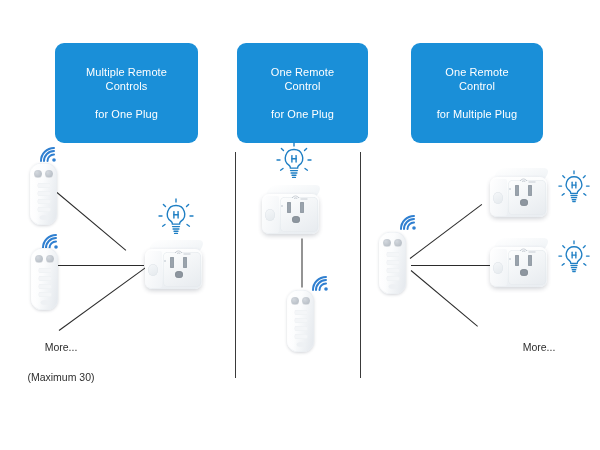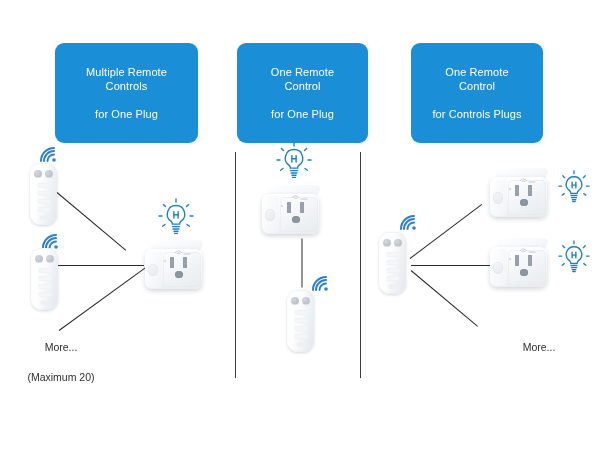--- a/index.html
+++ b/index.html
@@ -148,21 +148,21 @@
     <div class="badge-line">for One Plug</div>
   </div>
 
   <div class="badge" style="left: 237px; top: 43px; width: 131px; background: rgb(26, 143, 216); color: rgb(255, 255, 255);">
     <div class="badge-line">One Remote Control</div>
     <div class="badge-line">for One Plug</div>
   </div>
 
   <div class="badge" style="left: 411px; top: 43px; width: 132px; background: rgb(26, 143, 216); color: rgb(255, 255, 255);">
     <div class="badge-line">One Remote Control</div>
-    <div class="badge-line">for Controls Plugs</div>
+    <div class="badge-line">for Multiple Plug</div>
   </div>
 
   <div class="divider" style="left: 235px; top: 152px; height: 226px; background: rgb(58, 58, 58);"></div>
   <div class="divider" style="left: 360px; top: 152px; height: 226px; background: rgb(58, 58, 58);"></div>
 
   <div class="conn" style="left: 57px; top: 192px; width: 90px; transform: rotate(40deg); background: rgb(43, 43, 43);"></div>
   <div class="conn" style="left: 58px; top: 265px; width: 86px; background: rgb(43, 43, 43);"></div>
   <div class="conn" style="left: 59px; top: 330px; width: 110px; transform: rotate(-36deg); background: rgb(43, 43, 43);"></div>
 
   <div class="wifi" style="left:38px;top:145px;">
@@ -251,21 +251,21 @@
           <path d="M3 5 a4 4 0 0 1 7 0"></path>
             <path d="M5 6 a2 2 0 0 1 3.4 0"></path>
           <path d="M11.5 6 h7"></path>
         </g>
       </svg>
     </div>
   </div>
 
   <div class="caption" style="left: 2px; top: 325px; width: 118px; color: rgb(46, 46, 46);">
     <div>More...</div>
-    <div>(Maximum 20)</div>
+    <div>(Maximum 30)</div>
   </div>
 
   <div class="bulb" style="left:276px;top:142px;">
     <svg width="36" height="38" viewBox="0 0 36 38">
       <g stroke="#1f7fc4" stroke-width="1.4" fill="none" stroke-linecap="round">
         <path d="M18 4 v-3"></path>
           <path d="M7.5 8.5 l-2.1 -2.1"></path>
           <path d="M28.5 8.5 l2.1 -2.1"></path>
         <path d="M4 18 h-3"></path>
           <path d="M32 18 h3"></path>

